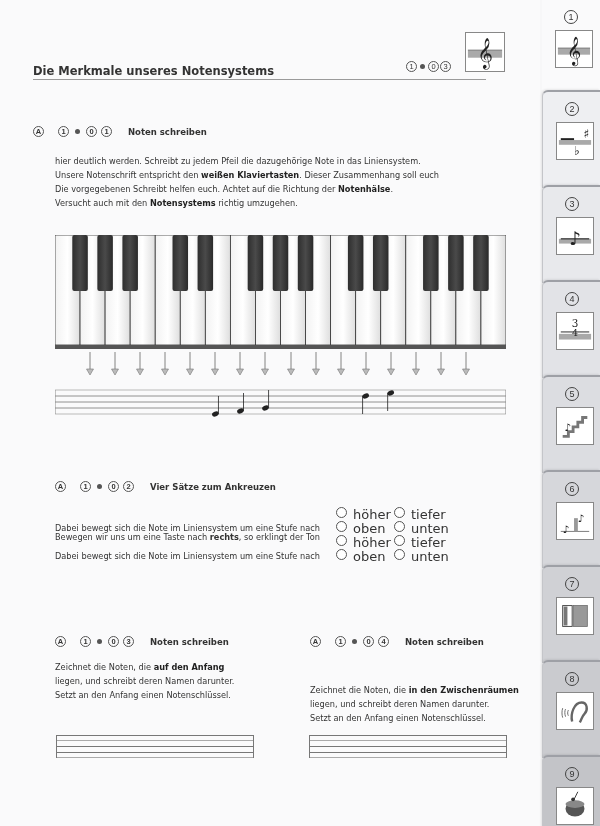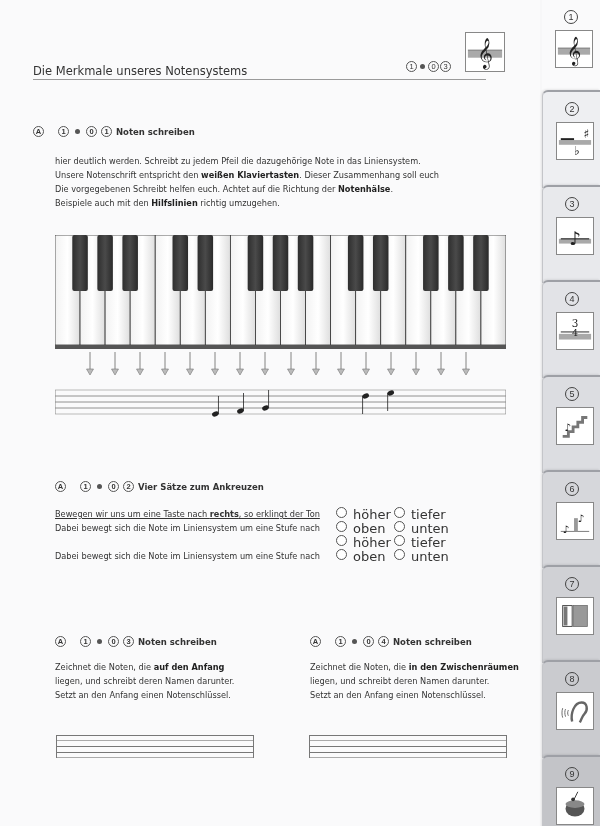--- a/index.html
+++ b/index.html
@@ -9,21 +9,21 @@
       font-family: "DejaVu Sans", "Liberation Sans", sans-serif;
       color: #2a2a2a;
       position: relative;
     }
     .page {
       position: absolute; left: 0; top: 0; width: 540px; height: 826px;
       background: #fafafb;
     }
     .header-title {
       position: absolute; left: 33px; top: 64px;
-      font-size: 11.5px; font-weight: normal; color: #333;
+      font-size: 11.5px; font-weight: bold; color: #333;
     }
     .header-rule {
       position: absolute; left: 33px; top: 79px; width: 453px; height: 1px; background: #9a9a9a;
     }
     .header-code {
       position: absolute; left: 406px; top: 61px;
       display: flex; align-items: center; gap: 1px;
     }
     .circ {
       display: inline-flex; align-items: center; justify-content: center;
@@ -34,21 +34,21 @@
     .dot { display: inline-block; width: 5px; height: 5px; background: #555; border-radius: 50%; margin: 0 2px; }
     .header-icon {
       position: absolute; left: 465px; top: 32px; width: 40px; height: 40px;
       border: 1px solid #888; background: #fff;
     }
     .task-head {
       position: absolute; display: flex; align-items: center; gap: 4px;
       font-size: 8.5px; font-weight: bold; color: #333;
     }
     .task-head .a-circ { margin-right: 10px; }
-    .task-head .title { margin-left: 0; }
+    .task-head .title { margin-left: 12px; }
     .para {
       position: absolute; font-size: 8.2px; line-height: 14px; color: #333;
       white-space: nowrap;
     }
     .para b { font-weight: bold; color: #222; }
     .keyboard {
       position: absolute; left: 55px; top: 235px; width: 451px; height: 115px;
     }
     .arrow { position: absolute; top: 352px; width: 8px; height: 24px; }
     .staff1 { position: absolute; left: 55px; top: 388px; width: 451px; height: 32px; }
@@ -103,21 +103,21 @@
     <span class="circ">1</span>
     <span class="dot"></span>
     <span class="circ">0</span>
     <span class="circ">1</span>
     <span class="title">Noten schreiben</span>
   </div>
   <div class="para" style="left:55px; top:154px;">
     <div><span>hier deutlich werden. Schreibt zu jedem Pfeil die dazugehörige Note in das Liniensystem.</span><b></b><span></span></div>
     <div><span>Unsere Notenschrift entspricht den </span><b>weißen Klaviertasten</b><span>. Dieser Zusammenhang soll euch</span></div>
     <div><span>Die vorgegebenen Schreibt helfen euch. Achtet auf die Richtung der </span><b>Notenhälse</b><span>.</span></div>
-    <div><span>Beispiele auch mit den </span><b>Hilfslinien</b><span> richtig umzugehen.</span></div>
+    <div><span>Versucht auch mit den </span><b>Notensystems</b><span> richtig umzugehen.</span></div>
   </div>
 
   <svg class="keyboard" id="keyboard" viewBox="0 0 451 115">
     <defs>
       <linearGradient id="wk" x1="0" y1="0" x2="1" y2="0">
         <stop offset="0" stop-color="#f2f2f2"></stop>
         <stop offset="0.5" stop-color="#ffffff"></stop>
         <stop offset="1" stop-color="#dedede"></stop>
       </linearGradient>
       <linearGradient id="bk" x1="0" y1="0" x2="1" y2="0">
@@ -263,21 +263,21 @@
 
   <div class="task-head" style="left:55px; top:481px;">
     <span class="circ a-circ">A</span>
     <span class="circ">1</span>
     <span class="dot"></span>
     <span class="circ">0</span>
     <span class="circ">2</span>
     <span class="title">Vier Sätze zum Ankreuzen</span>
   </div>
 
-  <div class="qrow" style="top:507px;text-decoration:underline;"><span>Bewegen wir uns um eine Taste nach </span><b>rechts</b><span>, so erklingt der Ton</span></div>
+  <div class="qrow" style="top:530px;"><span>Bewegen wir uns um eine Taste nach </span><b>rechts</b><span>, so erklingt der Ton</span></div>
   <div class="opt" style="left:336px; top:507px;">
       <span class="radio"></span>
       <span>höher</span>
     </div>
   <div class="opt" style="left:394px; top:507px;">
       <span class="radio"></span>
       <span>tiefer</span>
     </div>
 
   <div class="qrow" style="top:521px;"><span>Dabei bewegt sich die Note im Liniensystem um eine Stufe nach</span><b></b><span></span></div>
@@ -333,21 +333,21 @@
   </div>
 
   <div class="task-head" style="left:310px; top:636px;">
     <span class="circ a-circ">A</span>
     <span class="circ">1</span>
     <span class="dot"></span>
     <span class="circ">0</span>
     <span class="circ">4</span>
     <span class="title">Noten schreiben</span>
   </div>
-  <div class="para" style="left:310px; top:660px;">
+  <div class="para" style="left:310px; top:683px;">
     <div><span>Zeichnet die Noten, die </span><b>in den Zwischenräumen</b></div>
     <div>liegen, und schreibt deren Namen darunter.</div>
     <div>Setzt an den Anfang einen Notenschlüssel.</div>
   </div>
   <div class="staff-empty" style="left:309px; top:735px;">
     <div class="ln" style="top:0;"></div>
       <div class="ln" style="top:5px; background:#aaa;"></div>
       <div class="ln" style="top:11px;"></div>
       <div class="ln" style="top:17px;"></div>
       <div class="ln" style="top:22px; background:#aaa;"></div>

